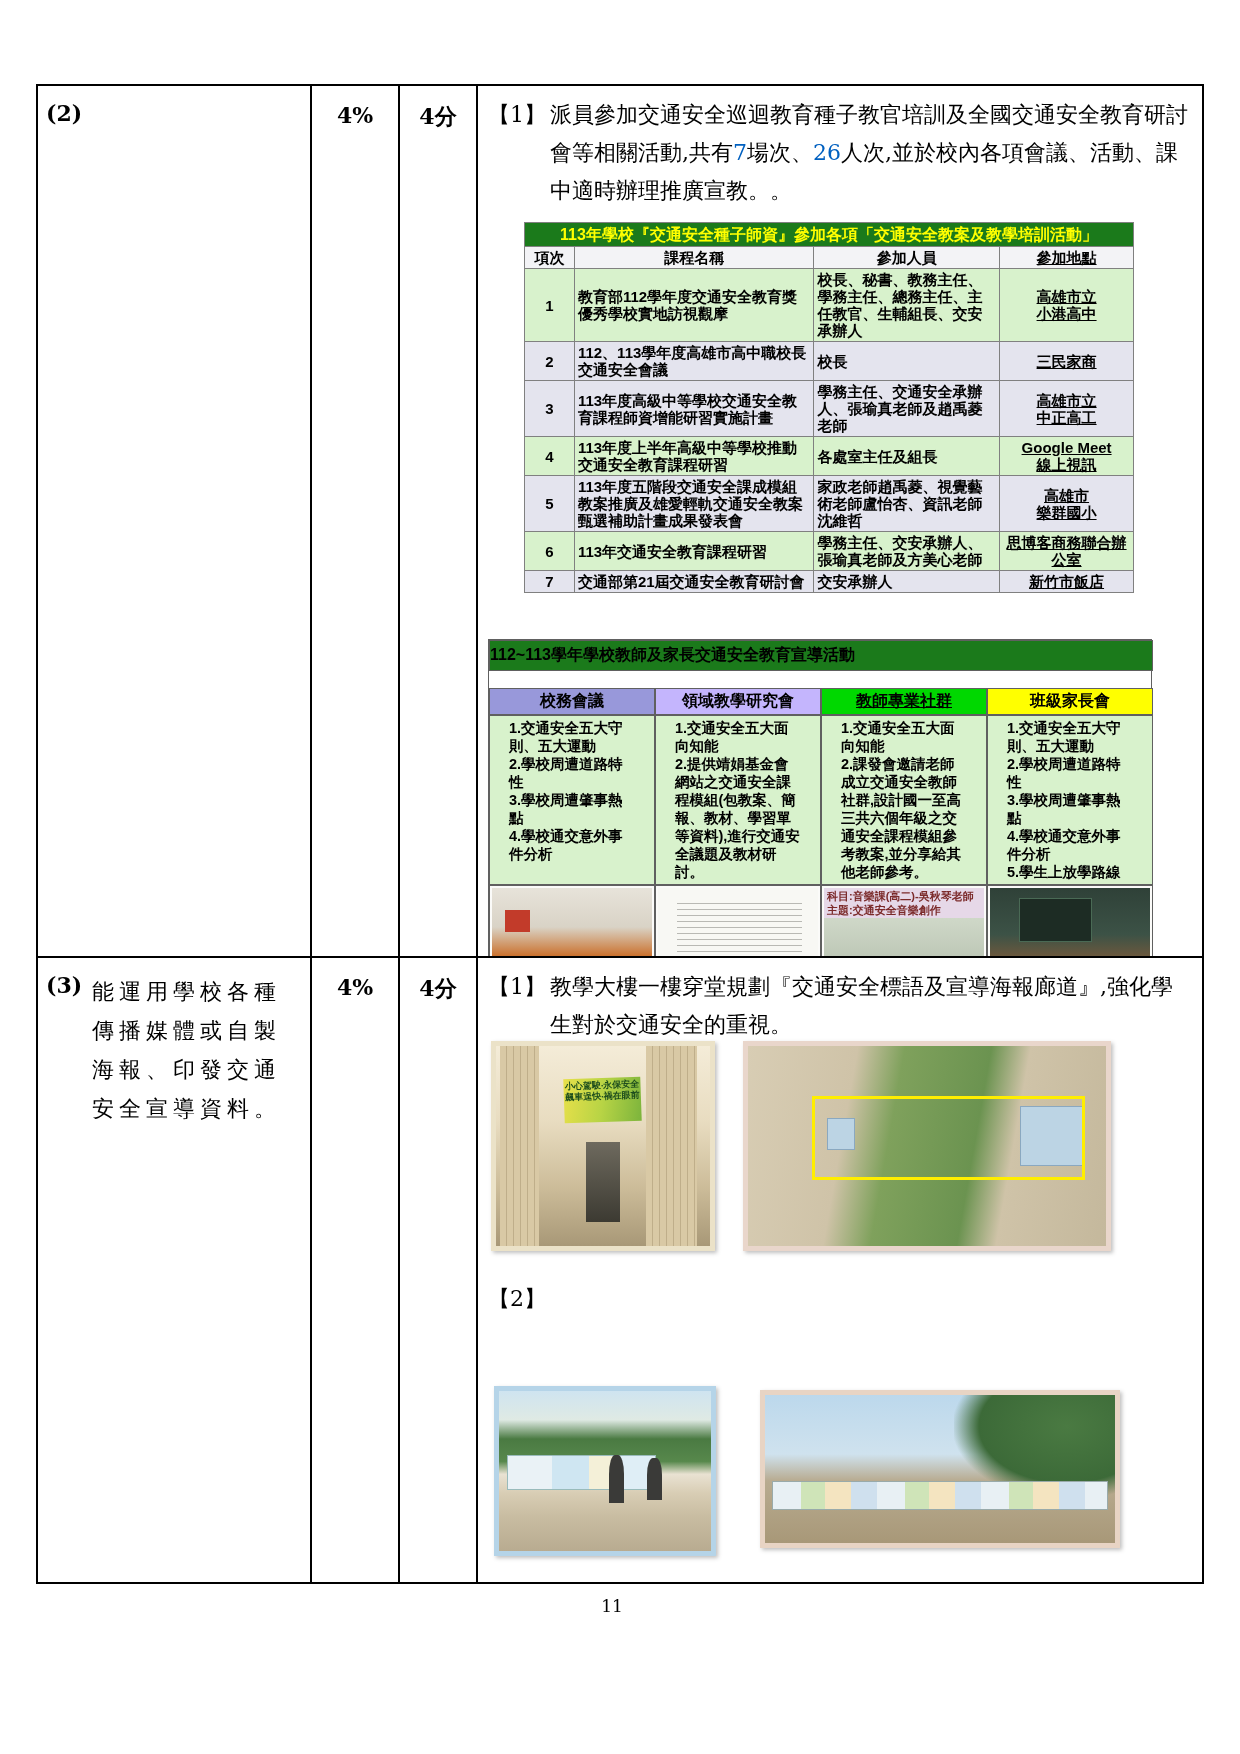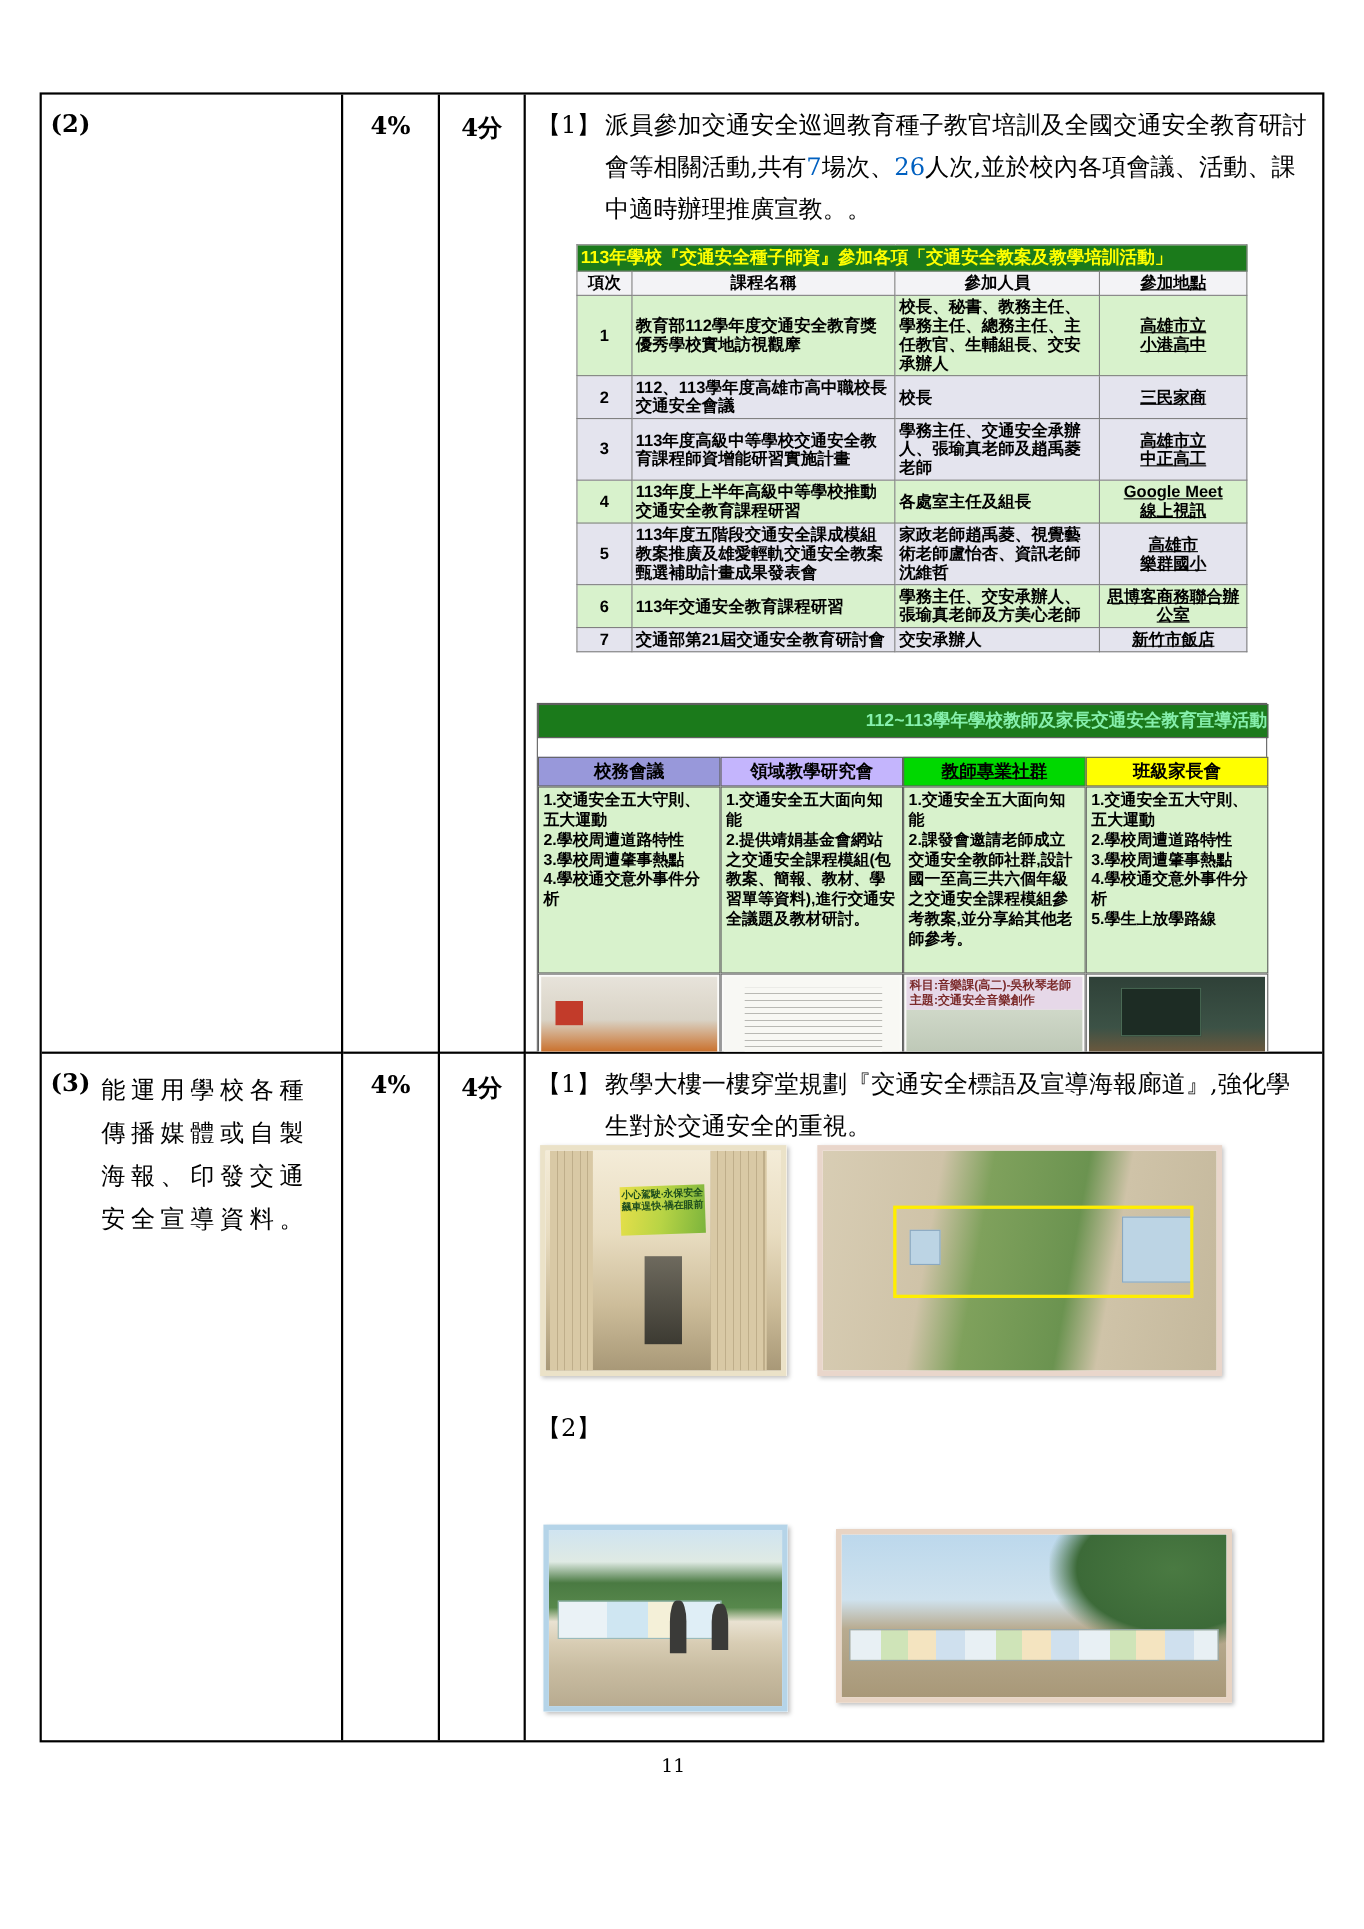--- a/index.html
+++ b/index.html
@@ -21,38 +21,38 @@
 
   .content { font-size:22px; }
   .para { position:relative; margin:10px 10px 0 10px; padding-left:62px; line-height:38px; }
   .para .tag { position:absolute; left:0; top:0; }
   .num-blue { color:#0060c0; }
 
   
   .t1 { margin:12px 0 0 46px; border-collapse:collapse; width:610px;
         font-family:"Liberation Sans", sans-serif; font-weight:bold; font-size:15px; line-height:17px; }
   .t1 td, .t1 th { border:1px solid #808080; padding:2px 3px; }
-  .t1 .t1-title { background:#1b7a1b; color:#ffff00; font-size:16px; text-align:left; height:24px;margin-top:10px; }
+  .t1 .t1-title { background:#1b7a1b; color:#ffff00; font-size:16px; text-align:center; height:24px;margin-top:10px; }
   .t1 .t1-head td { background:#f3f3f6; text-align:center; height:22px; }
   .t1 .no { text-align:center; width:50px; }
   .t1 .course { width:240px; }
   .t1 .part { width:186px; }
   .t1 .loc { width:134px; text-align:center; white-space:pre-line;text-decoration:underline; }
   .t1 tr.mint td { background:#d8f2cc; }
   .t1 tr.lav td { background:#e4e4ee; }
 
   
   .t2 { margin:46px 0 0 10px; width:664px; display:grid; grid-template-columns:repeat(4,166px);
         font-family:"Liberation Sans", sans-serif; font-weight:bold; border:1px solid #606060; }
   .t2 > div { border:1px solid #606060; }
-  .t2-title { grid-column:1/-1; background:#1b7a1b; color:#86efac; font-size:16px; text-align:right; padding:4px 0; }
+  .t2-title { grid-column:1/-1; background:#1b7a1b; color:#000000; font-size:16px; text-align:left; padding:4px 0; }
   .t2-head { font-size:16px; text-align:center; padding:2px 0; color:#000;margin-top:17px; }
   .hd-purple { background:#9898da; } .hd-cyan { background:#c4b5fd; }
   .hd-green { background:#00d800;text-decoration:underline; } .hd-yellow { background:#ffff00; }
-  .t2-body { background:#d8f2cc; font-size:14.5px; line-height:18px; padding:3px 4px; white-space:pre-line; min-height:170px; }
+  .t2-body { background:#d8f2cc; font-size:14.5px; line-height:18px; padding:3px 19px; white-space:pre-line; min-height:170px; }
   .t2-photo { height:128px; padding:2px; background:#fbfbf9; display:flex; flex-direction:column; }
   .caption { background:#e6d8e8; color:#7b2a2a; font-size:11px; line-height:14px; padding:1px 3px; white-space:pre-line; }
 
   
   .ph { position:relative; overflow:hidden; }
   .fill { flex:1 1 auto; }
   .ph-meeting { background:linear-gradient(180deg,#e7e3da 0%,#d9d3c6 32%,#c9681f 58%,#a85423 82%,#8f4a22 100%); }
   .ph-meeting .screen { position:absolute; left:8%; top:18%; width:16%; height:18%; background:#c23b2a; }
   .ph-doc { background:#f8f8f4; }
   .ph-doc .lines { position:absolute; left:12%; top:8%; right:10%; bottom:8%;

